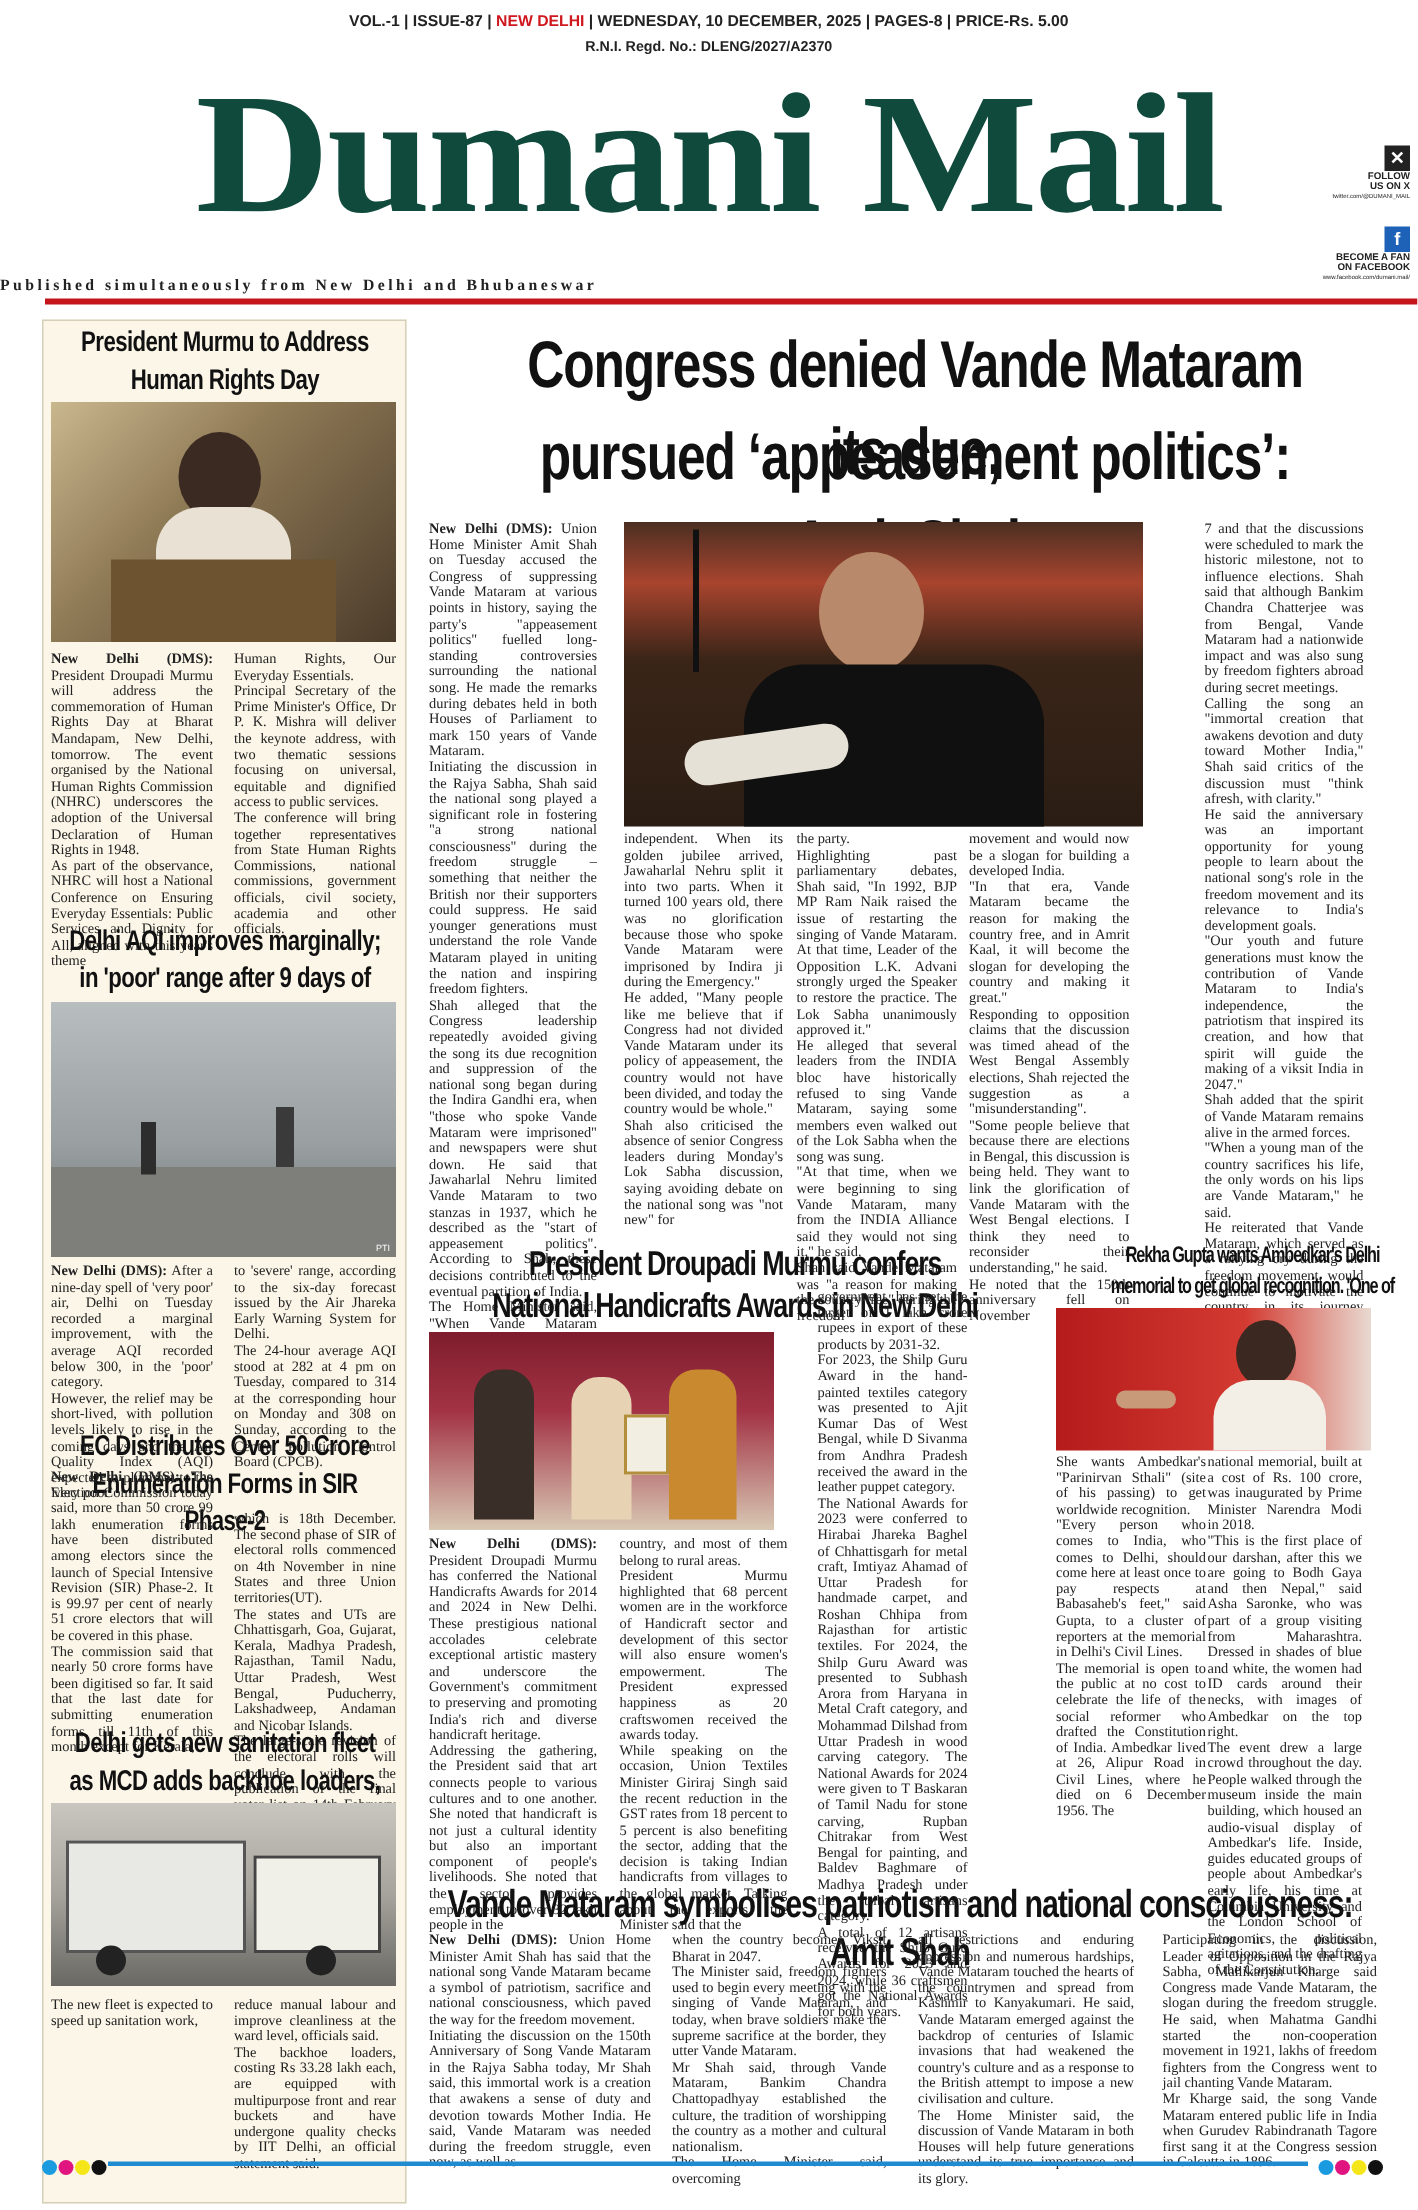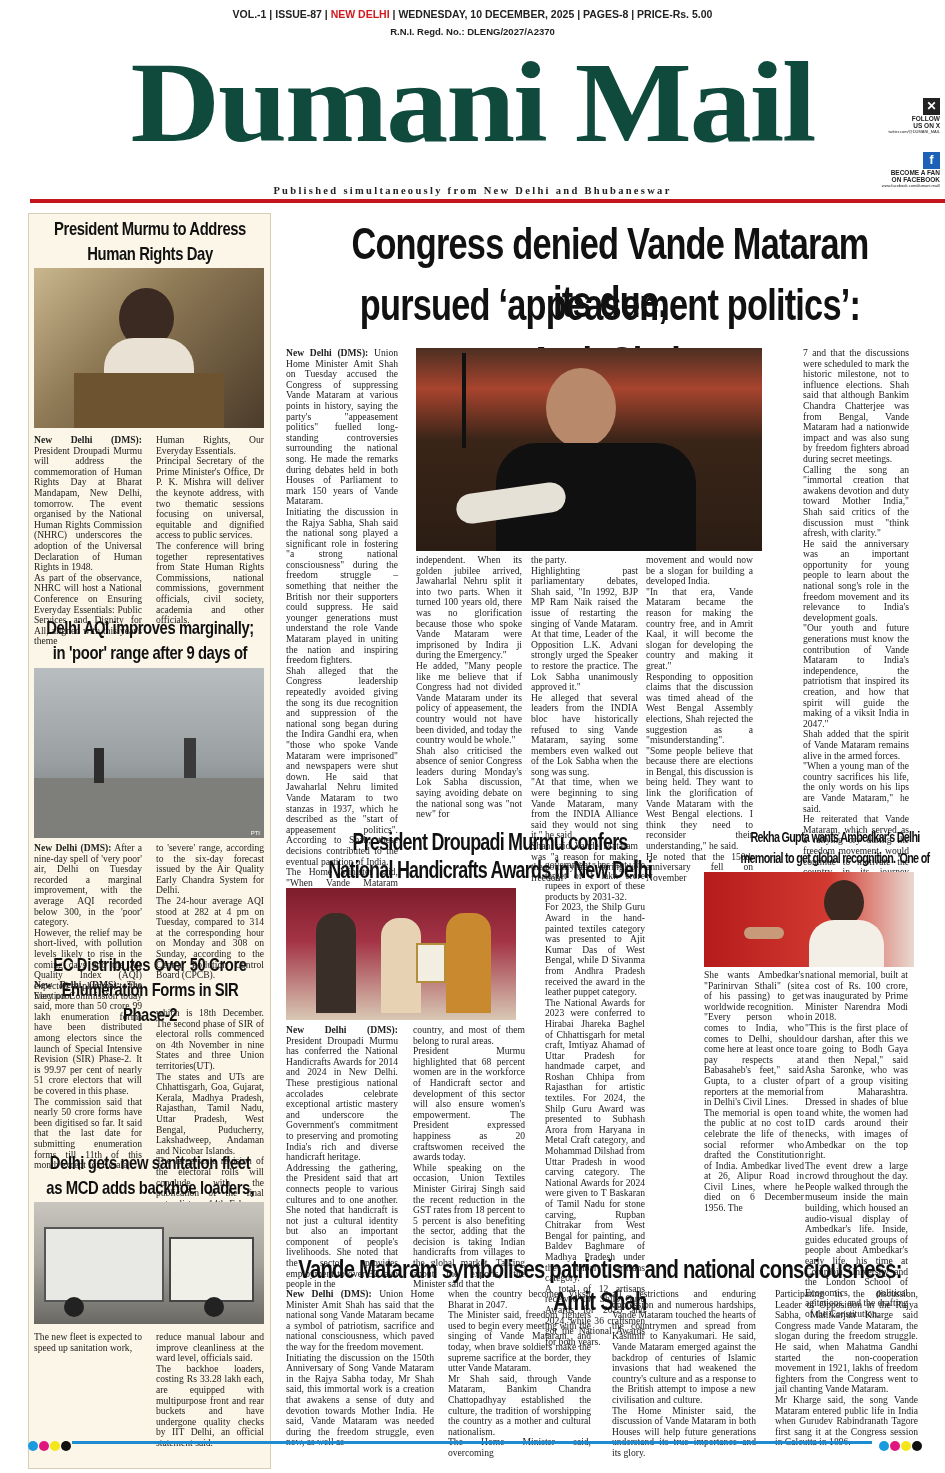--- a/index.html
+++ b/index.html
@@ -3,21 +3,21 @@
 <meta charset="utf-8">
 <style>
 *{box-sizing:border-box;margin:0;padding:0}
 html,body{width:945px;height:1473px;background:#fff;overflow:hidden}
 body{position:relative;font-family:"Liberation Serif",serif;color:#1a1a1a}
 .abs{position:absolute}
 .meta{top:8px;left:0;width:945px;text-align:center;font-family:"Liberation Sans",sans-serif;font-size:10.5px;font-weight:bold;color:#222}
 .meta .city{color:#d0181f}
 .rni{top:26px;left:0;width:945px;text-align:center;font-family:"Liberation Sans",sans-serif;font-size:9.5px;font-weight:bold;color:#222}
 .mast{top:34px;left:0;width:945px;text-align:center;font-family:"Liberation Serif",serif;font-weight:bold;font-size:124px;line-height:150px;color:#0f4a3c;letter-spacing:-2px;transform:scaleY(0.92);transform-origin:top}
-.tagline{top:185px;left:0;width:945px;text-align:center;font-family:"Liberation Serif",serif;font-weight:bold;font-size:10.5px;letter-spacing:2.3px;color:#222}
+.tagline{top:185px;left:0;width:945px;font-family:"Liberation Serif",serif;font-weight:bold;font-size:10.5px;letter-spacing:2.3px;color:#222}
 .redline{top:199px;left:30px;width:915px;height:4px;background:#c4141c}
 .social{left:880px;width:60px;text-align:right;font-family:"Liberation Sans",sans-serif;font-weight:bold;color:#222}
 .social .ic{display:inline-block;width:17px;height:17px;color:#fff;font-size:12px;line-height:17px;text-align:center;font-weight:bold}
 .social .t1{font-size:6.5px;line-height:7px}
 .social .t2{font-size:4px;font-weight:normal;white-space:nowrap;overflow:hidden}
 .sidebar{top:213px;left:28px;width:243px;height:1256px;background:#fbf6e8;border:1px solid #d6cfb8}
 .hl{font-family:"Liberation Sans",sans-serif;font-weight:bold;text-align:center;color:#111;transform:scaleX(0.78);transform-origin:center;letter-spacing:-0.5px}
 .col{font-size:9.6px;line-height:10.6px;text-align:justify;color:#222}
 .col p{margin:0}
 .col b{font-weight:bold}
@@ -71,21 +71,21 @@
  <div style="position:absolute;left:0;top:110px;width:230px;height:60px;background:#7e7f7a"></div>
  <div style="position:absolute;left:150px;top:70px;width:12px;height:40px;background:#3a3a3a"></div>
  <div style="position:absolute;left:60px;top:80px;width:10px;height:35px;background:#2d2d2d"></div>
  <div style="position:absolute;right:4px;bottom:2px;font-size:6px;color:#fff;font-family:'Liberation Sans',sans-serif">PTI</div>
 </div>
 <div class="abs col" style="top:843px;left:34px;width:108px">
     <p><b>New Delhi (DMS):</b><span> After a nine-day spell of 'very poor' air, Delhi on Tuesday recorded a marginal improvement, with the average AQI recorded below 300, in the 'poor' category.</span></p>
     <p>However, the relief may be short-lived, with pollution levels likely to rise in the coming days and the Air Quality Index (AQI) expected to plummet to the 'very poor'</p>
   </div>
 <div class="abs col" style="top:843px;left:156px;width:108px">
-    <p>to 'severe' range, according to the six-day forecast issued by the Air Quality Early Chandra System for Delhi.</p>
+    <p>to 'severe' range, according to the six-day forecast issued by the Air Jhareka Early Warning System for Delhi.</p>
     <p>The 24-hour average AQI stood at 282 at 4 pm on Tuesday, compared to 314 at the corresponding hour on Monday and 308 on Sunday, according to the Central Pollution Control Board (CPCB).</p>
   </div>
 
 <div class="abs hl" style="top:952px;left:10px;width:280px;font-size:19px;line-height:25px">EC Distributes Over 50 Crore Enumeration Forms in SIR Phase-2</div>
 <div class="abs col" style="top:980px;left:34px;width:108px">
     <p><b>New Delhi (DMS):</b><span> The Election Commission today said, more than 50 crore 99 lakh enumeration forms have been distributed among electors since the launch of Special Intensive Revision (SIR) Phase-2. It is 99.97 per cent of nearly 51 crore electors that will be covered in this phase.</span></p>
     <p>The commission said that nearly 50 crore forms have been digitised so far. It said that the last date for submitting enumeration forms till 11th of this month except for Kerala,</p>
   </div>
 <div class="abs col" style="top:1008px;left:156px;width:108px">
     <p>which is 18th December. The second phase of SIR of electoral rolls commenced on 4th November in nine States and three Union territories(UT).</p>

